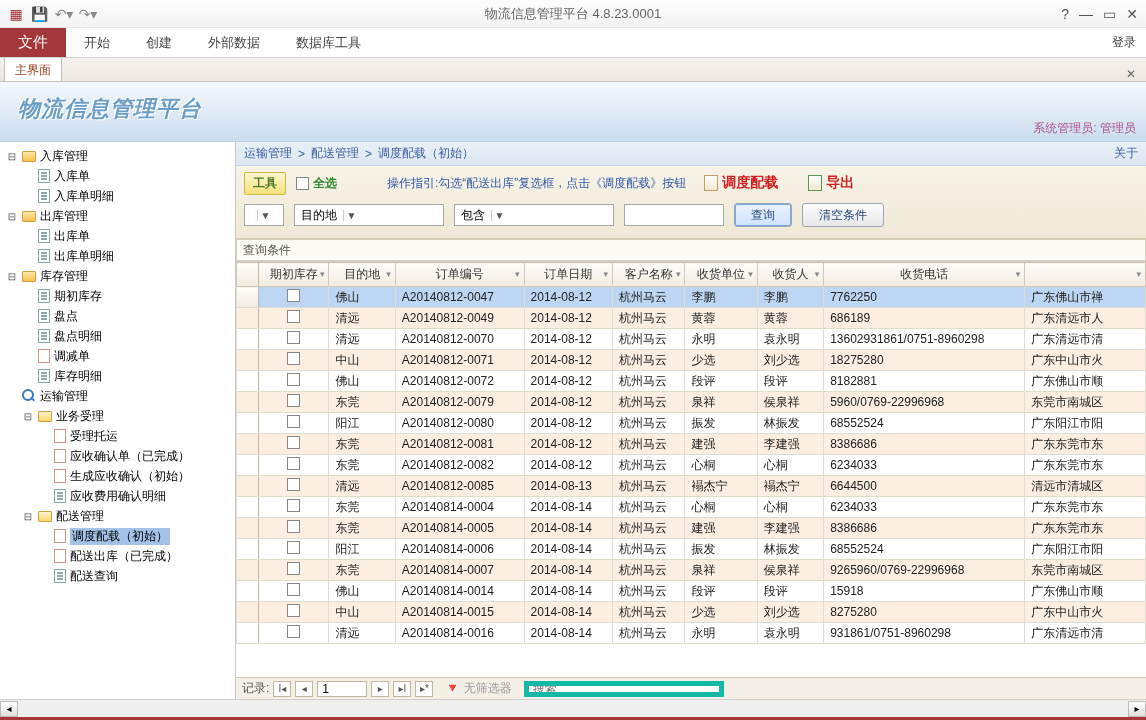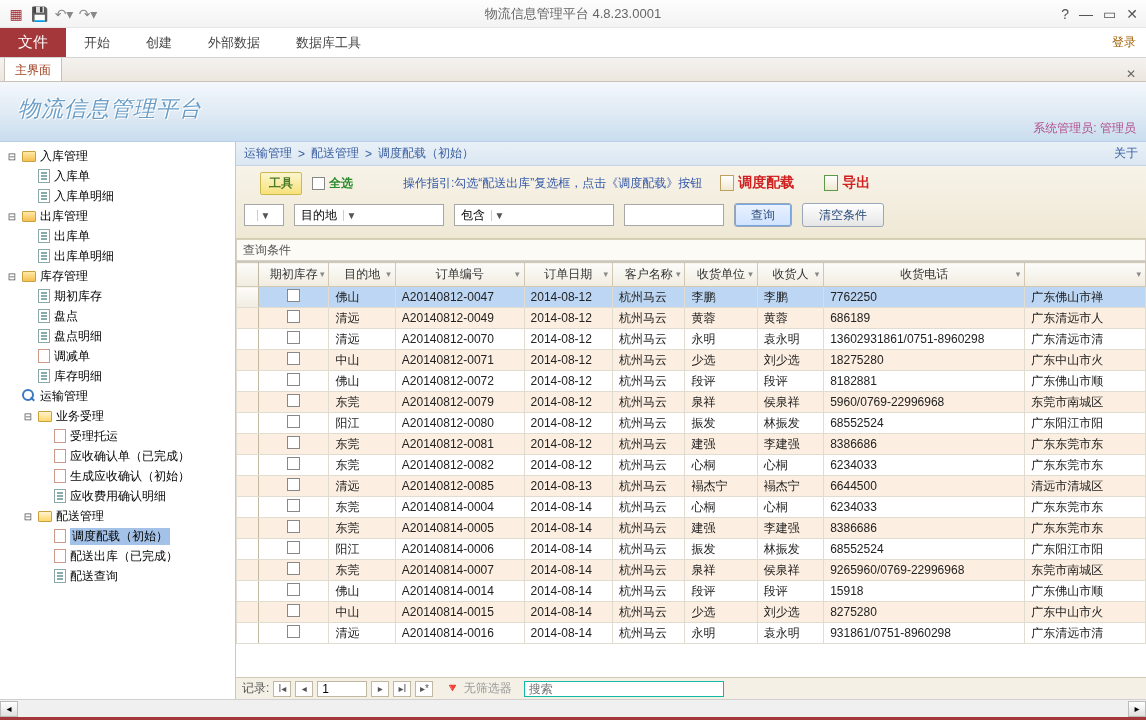--- a/index.html
+++ b/index.html
@@ -10,31 +10,31 @@
 .title-bar .qat { display: flex; align-items: center; gap: 8px; padding-left: 8px; }
 .title-bar .qat .ico { width: 16px; height: 16px; display: inline-flex; align-items: center; justify-content: center; color: #a0292e; font-size: 14px; }
 .title-bar .app-title { position: absolute; left: 0; right: 0; text-align: center; color: #666; font-size: 13px; pointer-events: none; }
 .title-bar .win-controls { margin-left: auto; display: flex; align-items: center; gap: 10px; padding-right: 8px; color: #555; }
 .title-bar .win-controls span { font-size: 14px; cursor: pointer; }
 
 
 .ribbon { height: 30px; background: #fff; display: flex; align-items: stretch; border-bottom: 1px solid #d4d4d4; position: relative; }
 .ribbon .file-tab { background: #a4373a; color: #fff; padding: 0 18px; display: flex; align-items: center; font-size: 15px; }
 .ribbon .tab { padding: 0 18px; display: flex; align-items: center; font-size: 13px; color: #444; cursor: pointer; }
-.ribbon .login { margin-left: auto; padding: 0 10px; display: flex; align-items: center; color: #a16207; }
+.ribbon .login { margin-left: auto; padding: 0 10px; display: flex; align-items: center; color: #404040; }
 
 
 .subtab-bar { height: 24px; background: linear-gradient(#f5f2ef,#ece6df); border-bottom: 1px solid #cbc3b8; display: flex; align-items: flex-end; padding-left: 4px; }
 .subtab { background: #fff; border: 1px solid #c9c1b5; border-bottom: none; padding: 2px 10px; display: flex; align-items: center; gap: 4px; font-size: 12px; color: #a04020; border-radius: 3px 3px 0 0; flex-direction: column; }
 .subtab .box-ico { width: 12px; height: 12px; background: #7da7d9; border: 1px solid #4a6fa5; }
 .subtab-close { margin-left: auto; padding: 0 10px; color: #666; cursor: pointer; }
 
 
 .banner { height: 60px; background: linear-gradient(#f4f8fc, #dce8f3 60%, #c9ddef); border-bottom: 1px solid #b8cfe5; position: relative; }
-.banner .logo-text { position: absolute; left: 18px; top: 12px; font-size: 22px; font-weight: normal; color: #6b9ec7; text-shadow: 1px 1px 0 #fff, -1px -1px 0 #fff; font-style: italic; letter-spacing: 1px; }
+.banner .logo-text { position: absolute; left: 18px; top: 12px; font-size: 22px; font-weight: bold; color: #6b9ec7; text-shadow: 1px 1px 0 #fff, -1px -1px 0 #fff; font-style: italic; letter-spacing: 1px; }
 .banner .mgr { position: absolute; right: 10px; bottom: 4px; color: #b05090; font-size: 12px; }
 
 
 .main { display: flex; height: 557px; }
 
 
 .tree-pane { width: 236px; border-right: 1px solid #c8c8c8; overflow: auto; background: #fff; }
 .tree { padding: 4px 2px; }
 .tree-node { display: flex; align-items: center; height: 20px; white-space: nowrap; }
 .tree-node .exp { width: 12px; text-align: center; color: #555; font-size: 10px; cursor: pointer; }
@@ -55,21 +55,21 @@
 
 
 .content { flex: 1; display: flex; flex-direction: column; overflow: hidden; }
 .crumb-row { height: 24px; background: linear-gradient(#e9f0f7,#dbe7f2); border-bottom: 1px solid #c3d4e4; display: flex; align-items: center; padding: 0 8px; color: #3a5fa0; }
 .crumb-row a { color: #3a5fa0; text-decoration: none; }
 .crumb-row .sep { margin: 0 6px; color: #3a5fa0; }
 .crumb-row .about { margin-left: auto; color: #3a5fa0; cursor: pointer; }
 
 .toolbar { background: linear-gradient(#f7f3e8,#efe8d5); padding: 4px 8px 8px 8px; border-bottom: 1px solid #d6cca8; }
 .toolbar .row1 { display: flex; align-items: center; gap: 10px; height: 26px; }
-.tool-btn { background: linear-gradient(#fdf6cf,#f7e17a); border: 1px solid #cbb94e; color: #4a7a2a; font-weight: bold; padding: 2px 8px; border-radius: 2px; cursor: pointer; margin-left: 16px; }
+.tool-btn { background: linear-gradient(#fdf6cf,#f7e17a); border: 1px solid #cbb94e; color: #4a7a2a; font-weight: bold; padding: 2px 8px; border-radius: 2px; cursor: pointer; }
 .checkbox { width: 13px; height: 13px; border: 1px solid #888; background: #fff; display: inline-block; }
 .select-all-lbl { color: #2a8a2a; font-weight: bold; }
 .hint { color: #3358a8; margin-left: 40px; }
 .action-link { color: #d02020; font-weight: bold; font-size: 14px; cursor: pointer; }
 .page-ico { width: 14px; height: 16px; background: linear-gradient(#fff,#f0e8d0); border: 1px solid #c0a060; display: inline-block; vertical-align: middle; }
 
 .toolbar .row2 { display: flex; align-items: center; gap: 10px; height: 30px; margin-top: 4px; }
 .combo { height: 22px; background: #fff; border: 1px solid #a8a8a8; display: flex; align-items: center; }
 .combo .txt { padding: 0 6px; min-width: 10px; }
 .combo .arrow { width: 16px; text-align: center; border-left: 1px solid #ccc; color: #555; font-size: 10px; cursor: pointer; }
@@ -98,21 +98,21 @@
 
 
 .c-chk { width: 70px; } .c-dest { width: 66px; } .c-ord { width: 128px; } .c-date { width: 88px; }
 .c-cust { width: 72px; } .c-unit { width: 72px; } .c-recv { width: 66px; } .c-tel { width: 200px; } .c-addr { width: 120px; }
 
 
 .recnav { height: 22px; background: #f4f0e6; border-top: 1px solid #d0c8b4; display: flex; align-items: center; padding: 0 6px; gap: 4px; color: #555; }
 .recnav .rn-btn { width: 18px; height: 16px; border: 1px solid #c0b8a0; background: #fff; text-align: center; font-size: 10px; line-height: 14px; cursor: pointer; }
 .recnav input { width: 50px; height: 16px; border: 1px solid #c0b8a0; padding: 0 4px; }
 .recnav .filter-off { color: #999; margin: 0 8px; }
-.recnav .search-box { width: 200px; height: 16px; border: 1px solid #14b8a6; padding: 0 4px; color: #999; }
+.recnav .search-box { width: 200px; height: 16px; border: 5px solid #14b8a6; padding: 0 4px; color: #999; }
 
 
 .hscroll-row { height: 18px; background: #f0f0f0; border-top: 1px solid #d0d0d0; position: relative; }
 .hscroll-row .arr { position: absolute; width: 18px; height: 16px; top: 1px; background: linear-gradient(#fff,#e0e0e0); border: 1px solid #bbb; text-align: center; font-size: 10px; line-height: 14px; }
 .hscroll-row .arr.l { left: 0; } .hscroll-row .arr.r { right: 0; }
 
 
 .status-bar { height: 22px; background: #a4373a; color: #fff; display: flex; align-items: center; padding: 0 8px; }
 .status-bar .right { margin-left: auto; display: flex; align-items: center; gap: 14px; }
 </style>

